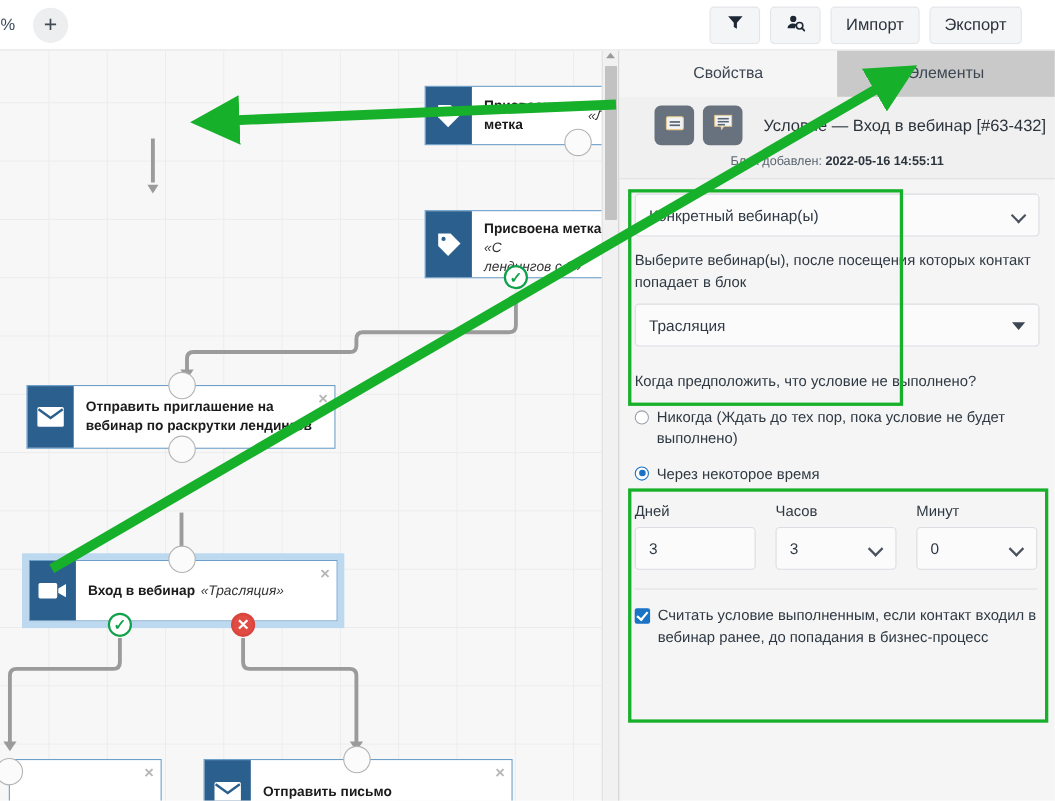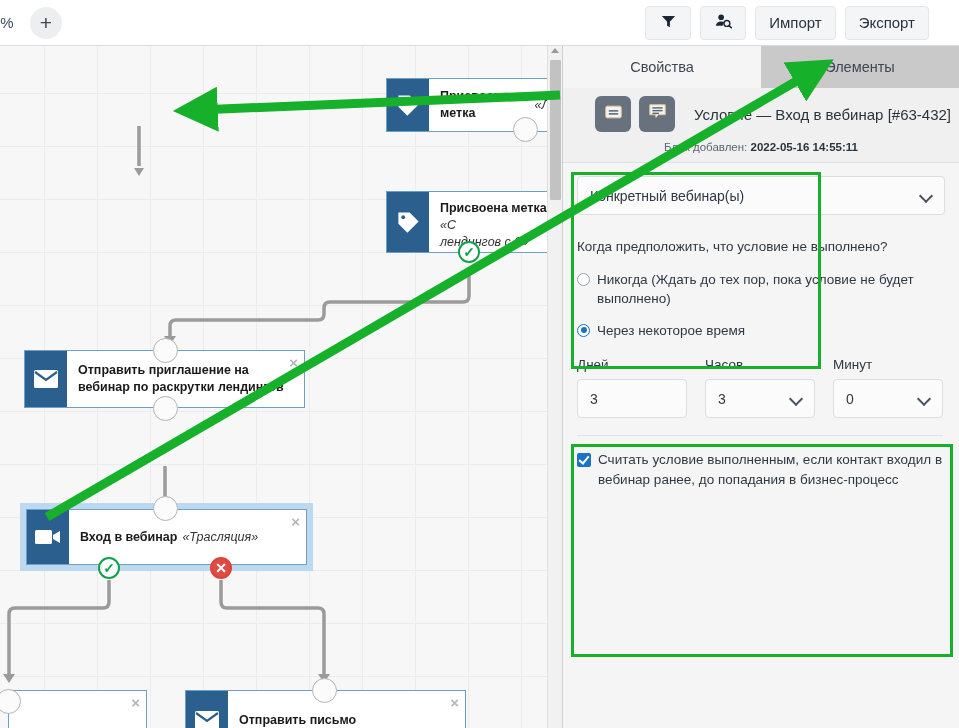--- a/index.html
+++ b/index.html
@@ -383,20 +383,26 @@
       <b>2022-05-16 14:55:11</b>
     </div>
   </div>
 
   <div style="position:relative; padding:13px 14px 0 14px;">
     <div class="sel-wrap">
       <select class="ctl"><option value="Конкретный вебинар(ы)">Конкретный вебинар(ы)</option></select>
     </div>
   </div>
 
+  <div style="padding:12px 14px 0 14px;">
+    <div class="field-label">Выберите вебинар(ы), после посещения которых контакт попадает в блок</div>
+    <div class="sel-wrap tri" style="margin-top:10px;">
+      <select class="ctl"><option value="Трасляция">Трасляция</option></select>
+    </div>
+  </div>
 
   <div style="padding:22px 14px 0 14px;">
     <div class="field-label">Когда предположить, что условие не выполнено?</div>
 
     <div class="radio-row" style="margin-top:13px;">
       <div class="radio"></div>
       <div>Никогда (Ждать до тех пор, пока условие не будет выполнено)</div>
     </div>
 
     <div class="radio-row" style="margin-top:12px;">

